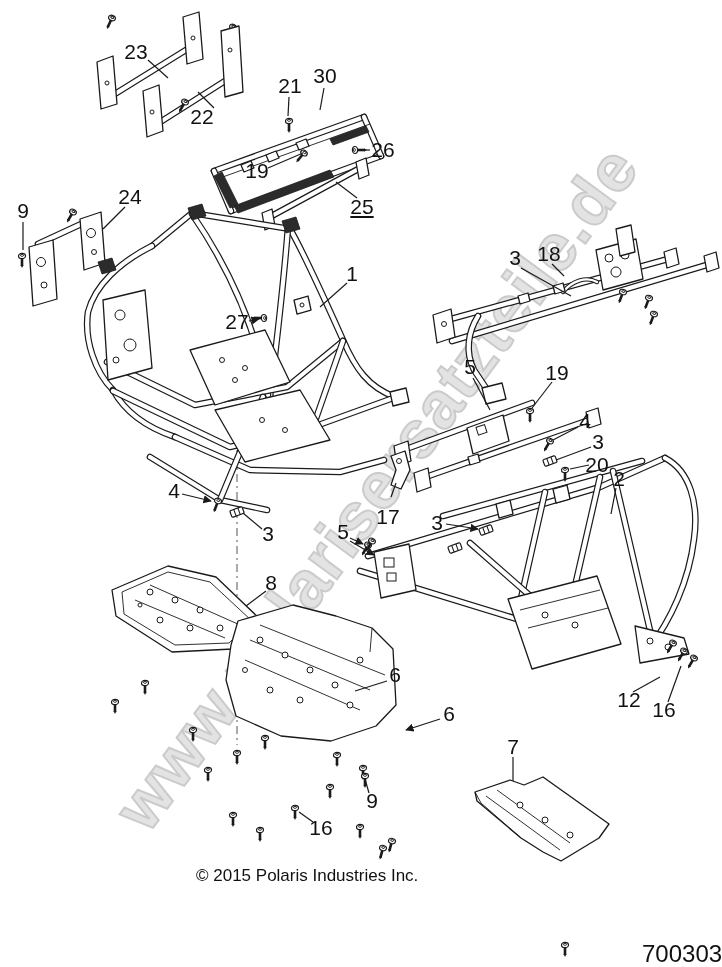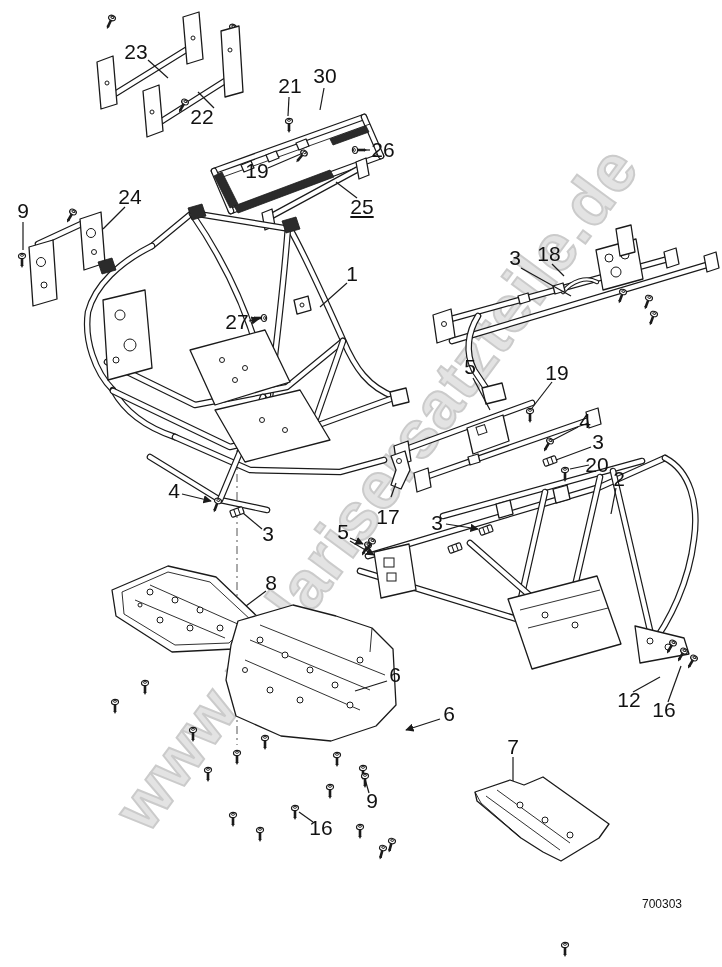--- a/index.html
+++ b/index.html
@@ -17,21 +17,21 @@
   .plate{fill:#fff;stroke:#1a1a1a;stroke-width:1.3;stroke-linejoin:round}
   .hole{fill:#fff;stroke:#1a1a1a;stroke-width:1}
   .dark{fill:#2b2b2b;stroke:#1a1a1a;stroke-width:.8}
   .thin{stroke:#1a1a1a;stroke-width:.9;fill:none}
   .leader{stroke:#1a1a1a;stroke-width:1.2;fill:none}
   .centerline{stroke:#555;stroke-width:1;stroke-dasharray:8 4 2 4;fill:none}
   #callouts{position:absolute;left:0;top:0;width:610px;height:967px;z-index:3;pointer-events:none;}
   .callout{position:absolute;transform:translate(-50%,-50%);font-size:21px;color:#111;
            font-family:"Liberation Sans","DejaVu Sans",sans-serif;}
   .copyright{position:absolute;left:196px;top:866px;font-size:17px;color:#111;z-index:3;}
-  .sheet-number{position:absolute;left:642px;top:897px;font-size:12px;color:#111;z-index:3;}
+  .sheet-number{position:absolute;left:642px;top:940px;font-size:24px;color:#111;z-index:3;}
 </style>
 </head>
 <body>
 
 <div class="stage">
 
   <div class="watermark">www.polarisersatzteile.de</div>
 
   <svg class="art" width="722" height="967" viewBox="0 0 722 967">
     <defs>
@@ -366,14 +366,15 @@
       <div class="callout" style="left: 271px; top: 583px;">8</div>
       <div class="callout" style="left: 395px; top: 675px;">6</div>
       <div class="callout" style="left: 449px; top: 714px;">6</div>
       <div class="callout" style="left: 629px; top: 700px;">12</div>
       <div class="callout" style="left: 664px; top: 710px;">16</div>
       <div class="callout" style="left: 513px; top: 747px;">7</div>
       <div class="callout" style="left: 372px; top: 801px;">9</div>
       <div class="callout" style="left: 321px; top: 828px;">16</div>
     </div>
 
+  <div class="copyright">© 2015 Polaris Industries Inc.</div>
   <div class="sheet-number">700303</div>
 </div>
 
 </body></html>

